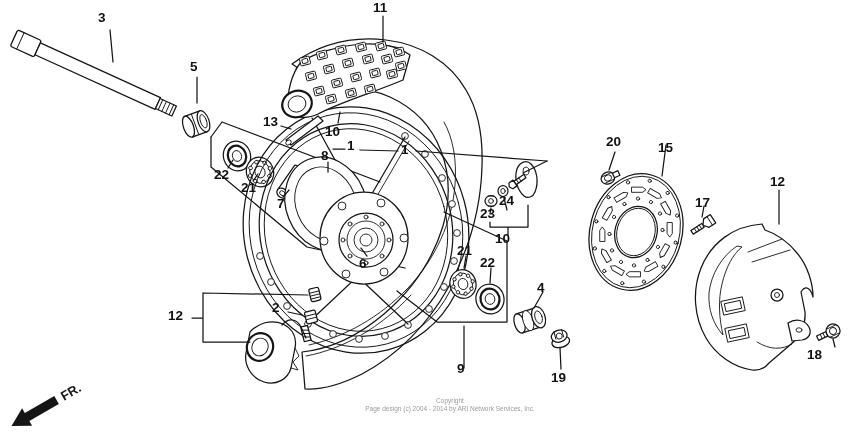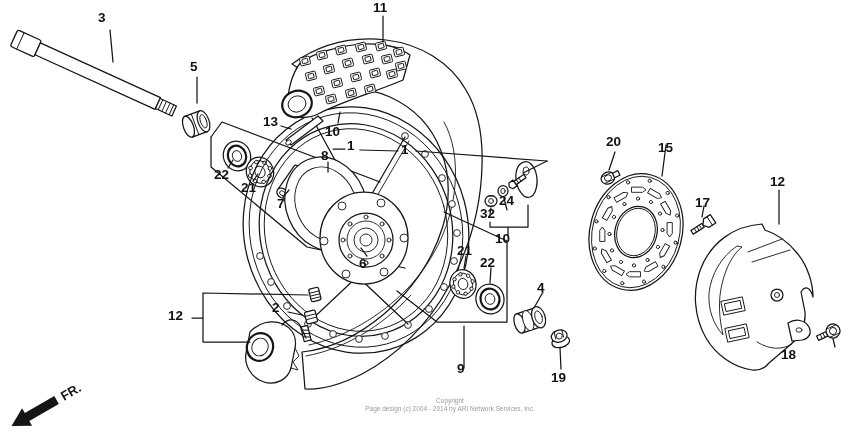--- a/index.html
+++ b/index.html
@@ -419,32 +419,32 @@
 <span class="callout" style="left:325px;top:125px">10</span>
 <span class="callout" style="left:347px;top:139px">1</span>
 <span class="callout" style="left:401px;top:143px">1</span>
 <span class="callout" style="left:321px;top:149px">8</span>
 <span class="callout" style="left:214px;top:168px">22</span>
 <span class="callout" style="left:241px;top:181px">21</span>
 <span class="callout" style="left:277px;top:197px">7</span>
 <span class="callout" style="left:359px;top:257px">6</span>
 <span class="callout" style="left:272px;top:301px">2</span>
 <span class="callout" style="left:168px;top:309px">12</span>
-<span class="callout" style="left:480px;top:207px">32</span>
+<span class="callout" style="left:480px;top:207px">23</span>
 <span class="callout" style="left:499px;top:194px">24</span>
 <span class="callout" style="left:495px;top:232px">10</span>
 <span class="callout" style="left:457px;top:244px">21</span>
 <span class="callout" style="left:480px;top:256px">22</span>
 <span class="callout" style="left:457px;top:362px">9</span>
 <span class="callout" style="left:537px;top:281px">4</span>
 <span class="callout" style="left:551px;top:371px">19</span>
 <span class="callout" style="left:606px;top:135px">20</span>
 <span class="callout" style="left:658px;top:141px">15</span>
 <span class="callout" style="left:695px;top:196px">17</span>
 <span class="callout" style="left:770px;top:175px">12</span>
-<span class="callout" style="left:781px;top:348px">18</span>
+<span class="callout" style="left:807px;top:348px">18</span>
 
 <div class="copyright">
   <div>Copyright</div>
   <div>Page design (c) 2004 - 2014 by ARI Network Services, Inc.</div>
 </div>
 
 </div>
 
 </body></html>

